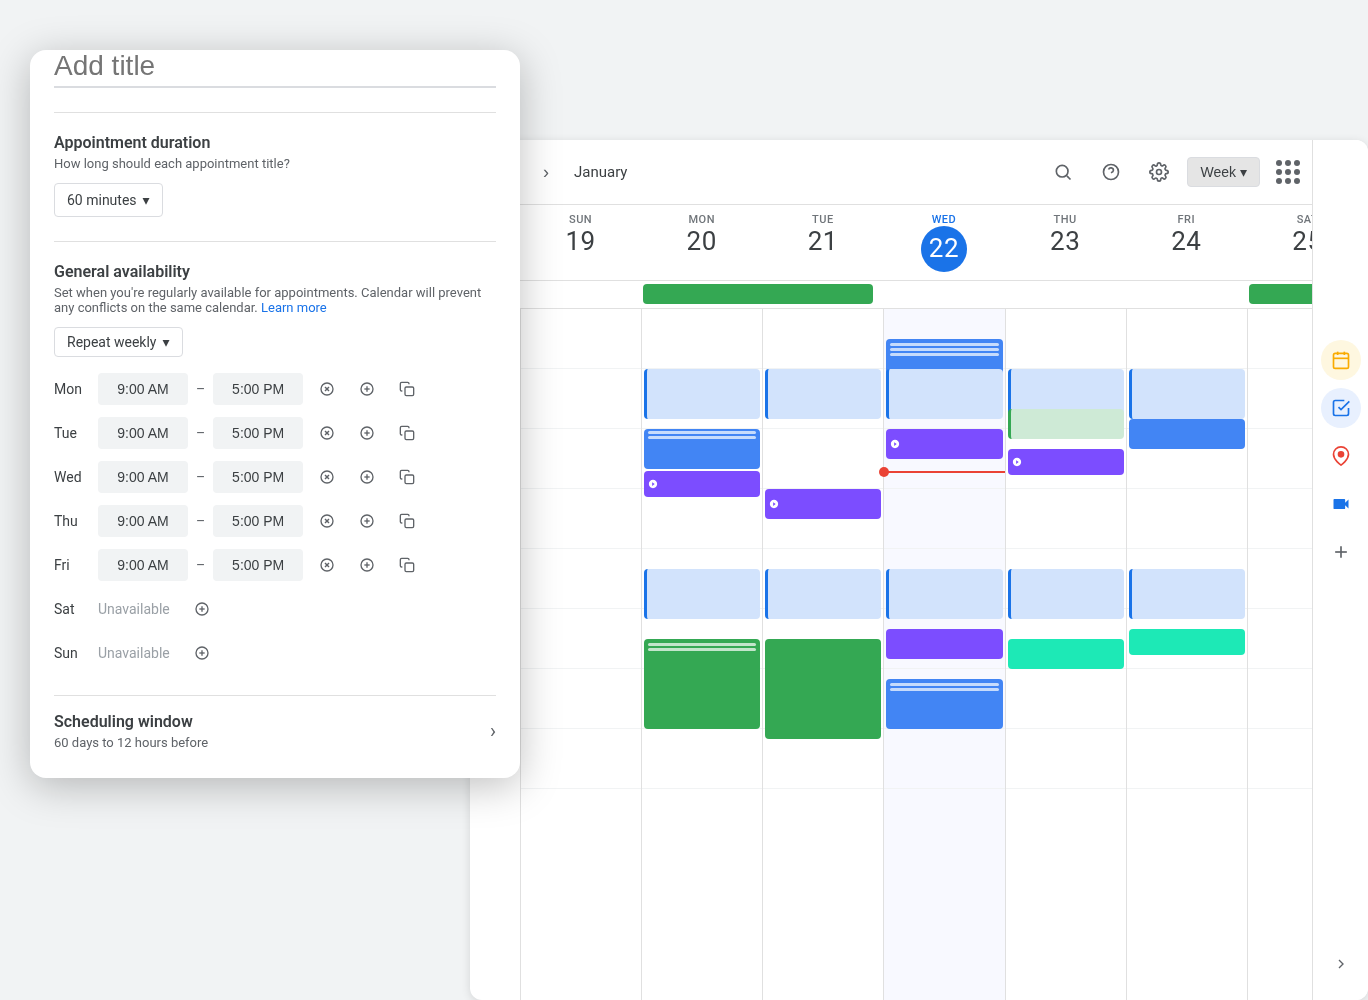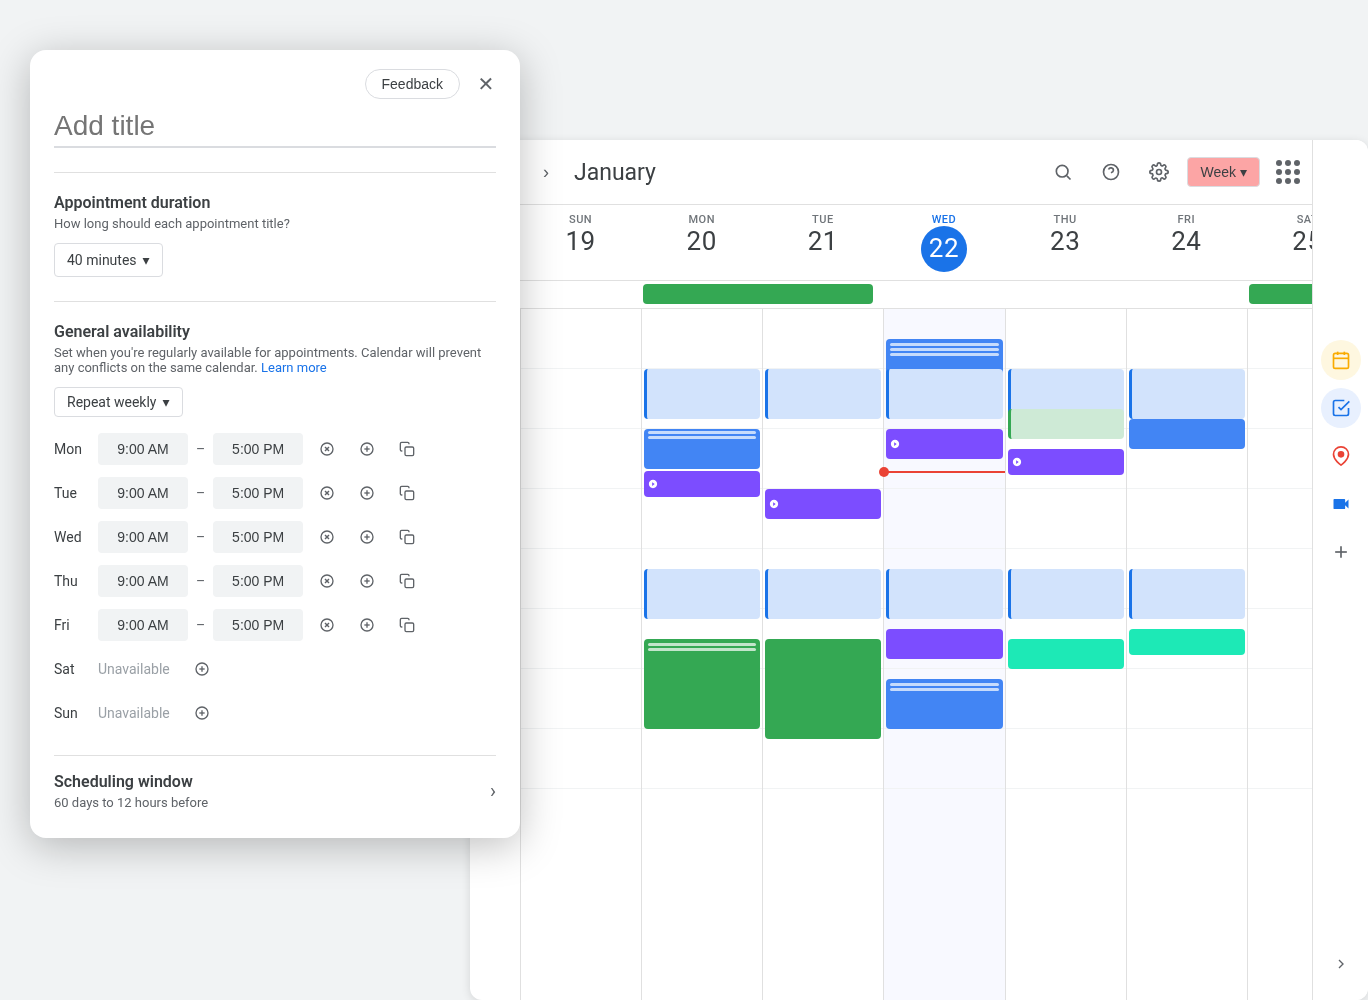--- a/index.html
+++ b/index.html
@@ -37,21 +37,21 @@
       width: 32px; height: 32px;
       border-radius: 50%;
       border: none;
       background: transparent;
       cursor: pointer;
       display: flex; align-items: center; justify-content: center;
       font-size: 18px; color: #5f6368;
     }
 
     .cal-month-title {
-      font-size: 23px;
+      font-size: 15px;
       font-weight: 400;
       color: #3c4043;
       flex: 1;
     }
 
     .cal-toolbar {
       display: flex;
       align-items: center;
       gap: 8px;
     }
@@ -66,21 +66,21 @@
       color: #5f6368;
       font-size: 20px;
     }
 
     .cal-week-dropdown {
       border: 1px solid #dadce0;
       border-radius: 4px;
       padding: 6px 12px;
       font-size: 14px;
       color: #3c4043;
-      background: #fca5a5;
+      background: #e5e5e5;
       cursor: pointer;
       display: flex; align-items: center; gap: 4px;
     }
 
     .cal-day-headers {
       display: grid;
       grid-template-columns: 50px repeat(7, 1fr);
       border-bottom: 1px solid #e0e0e0;
     }
 
@@ -718,38 +718,34 @@
       <svg width="16" height="16" viewBox="0 0 24 24" fill="none" stroke="#5f6368" stroke-width="2">
           <polyline points="9 18 15 12 9 6"></polyline>
         </svg>
     </div>
   </div>
 
 </div>
 
 <div class="modal-overlay">
 
-  <div class="modal-top-bar">
-    <button class="feedback-btn">Feedback</button>
-    <button class="close-btn">✕</button>
-  </div>
 
   <div class="modal-content">
 
 
     <input class="modal-title-input" type="text" placeholder="Add title" style="">
 
     <hr class="divider">
 
     
     <div>
       <div class="section-title">Appointment duration</div>
       <div class="section-desc">How long should each appointment title?</div>
       <div class="duration-select">
-        <span>40 minutes</span>
+        <span>60 minutes</span>
         <span>▾</span>
       </div>
     </div>
 
     <hr class="divider">
 
     
     <div class="general-availability-section">
       <div class="section-title">General availability</div>
       <div class="section-desc">

